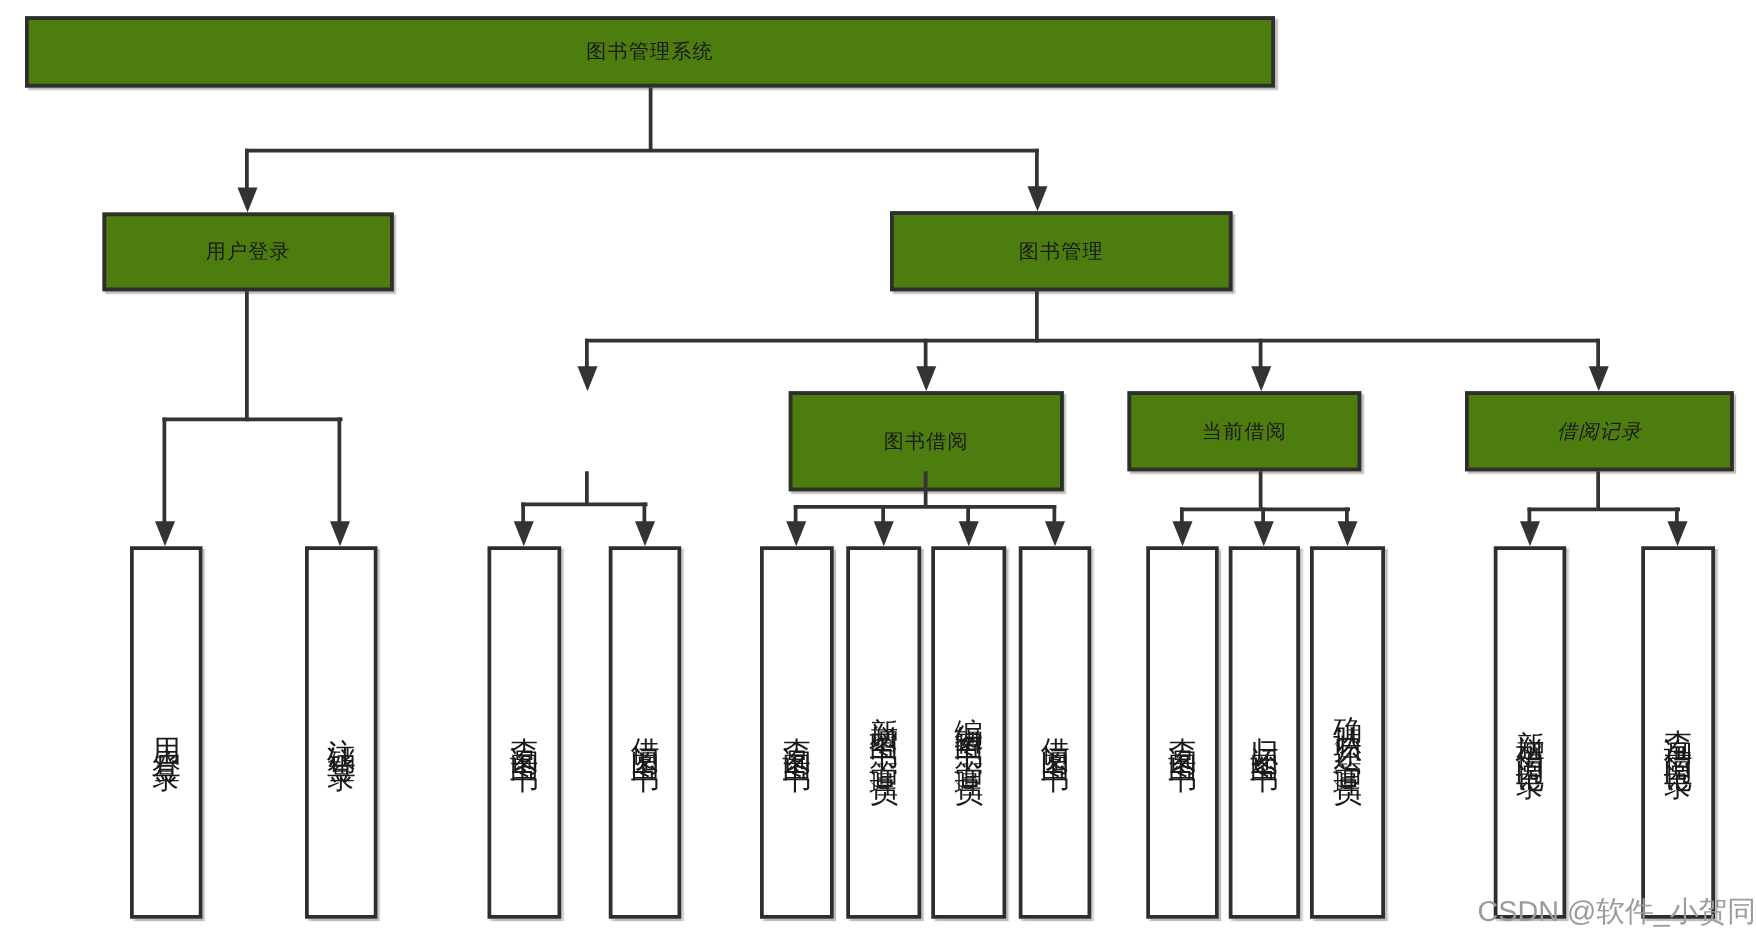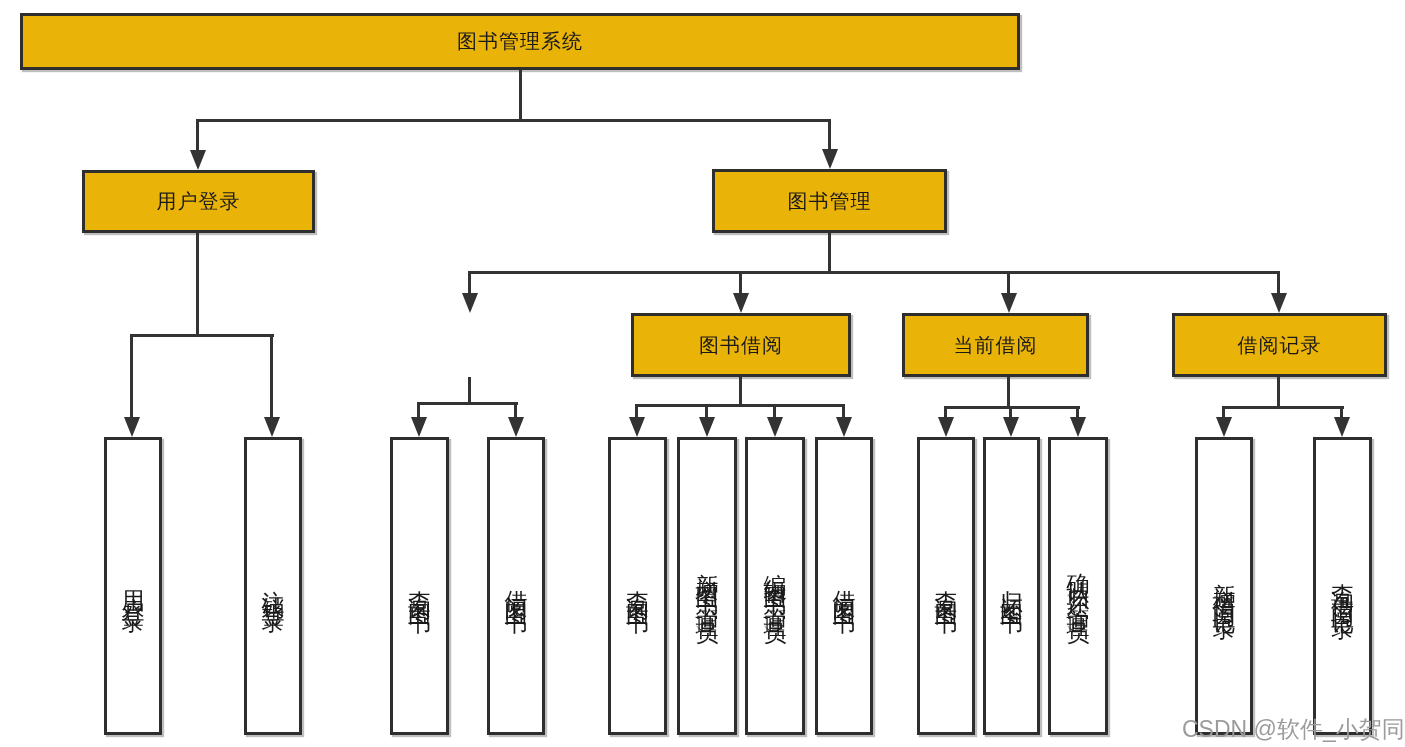--- a/index.html
+++ b/index.html
@@ -4,25 +4,25 @@
 <style>
   :root{
     --line:#333333; --border:#2e2e2e; --text:#1a1a1a; --wm:#9b9b9b; --bg:#ffffff;
   }
   html,body{margin:0;padding:0;background:var(--bg);}
   #canvas{
     position:relative;width:1405px;height:747px;background:var(--bg);
     overflow:hidden;font-family:"Liberation Sans","DejaVu Sans",sans-serif;
   }
   .hbox{
-    position:absolute;box-sizing:border-box;background:#eab308;
+    position:absolute;box-sizing:border-box;background:#4d7c0f;
     border:3px solid var(--border);
     box-shadow:2px 2px 1px rgba(110,110,110,.45);
     display:flex;align-items:center;justify-content:center;
-    font-size:20px;letter-spacing:1px;color:var(--text);
+    font-size:16px;letter-spacing:1px;color:var(--text);
   }
   .vbox{
     position:absolute;box-sizing:border-box;background:#fff;
     border:3px solid var(--border);
     box-shadow:2px 2px 1px rgba(110,110,110,.45);
     top:437px;height:298px;
     display:flex;align-items:center;justify-content:center;
   }
   .vtext{
     writing-mode:vertical-rl;text-orientation:mixed;
@@ -47,43 +47,43 @@
   <div class="hbox" style="left:20px;top:13px;width:1000px;height:57px;">图书管理系统</div>
 
   <div class="vl" style="left:519px;top:70px;height:50px;"></div>
   <div class="hl" style="left:196px;top:119px;width:635px;"></div>
   <div class="vl" style="left:196px;top:119px;height:33px;"></div>
   <div class="ah" style="left:190px;top:150px;"></div>
   <div class="vl" style="left:828px;top:119px;height:32px;"></div>
   <div class="ah" style="left:822px;top:149px;"></div>
 
   <div class="hbox" style="left:82px;top:170px;width:233px;height:63px;">用户登录</div>
-  <div class="hbox" style="left:712px;top:169px;width:235px;height:64px;">图书管理</div>
+  <div class="hbox" style="left:712px;top:169px;width:274px;height:64px;">图书管理</div>
 
   <div class="vl" style="left:196px;top:233px;height:104px;"></div>
   <div class="hl" style="left:130px;top:334px;width:144px;"></div>
   <div class="vl" style="left:130px;top:334px;height:86px;"></div>
   <div class="ah" style="left:124px;top:417px;"></div>
   <div class="vl" style="left:270px;top:334px;height:86px;"></div>
   <div class="ah" style="left:264px;top:417px;"></div>
 
   <div class="vl" style="left:828px;top:233px;height:41px;"></div>
   <div class="hl" style="left:468px;top:271px;width:812px;"></div>
   <div class="vl" style="left:468px;top:271px;height:25px;"></div>
   <div class="ah" style="left:462px;top:293px;"></div>
   <div class="vl" style="left:739px;top:271px;height:25px;"></div>
   <div class="ah" style="left:733px;top:293px;"></div>
   <div class="vl" style="left:1007px;top:271px;height:25px;"></div>
   <div class="ah" style="left:1001px;top:293px;"></div>
   <div class="vl" style="left:1277px;top:271px;height:25px;"></div>
   <div class="ah" style="left:1271px;top:293px;"></div>
 
-  <div class="hbox" style="left:631px;top:313px;width:220px;height:64px;">图书借阅</div>
+  <div class="hbox" style="left:631px;top:313px;width:220px;height:80px;">图书借阅</div>
   <div class="hbox" style="left:902px;top:313px;width:187px;height:64px;">当前借阅</div>
-  <div class="hbox" style="left:1172px;top:313px;width:215px;height:64px;">借阅记录</div>
+  <div class="hbox" style="left:1172px;top:313px;width:215px;height:64px;font-style:italic;">借阅记录</div>
 
   <div class="vl" style="left:468px;top:377px;height:27px;"></div>
   <div class="hl" style="left:417px;top:402px;width:101px;"></div>
   <div class="vl" style="left:417px;top:402px;height:18px;"></div>
   <div class="ah" style="left:411px;top:417px;"></div>
   <div class="vl" style="left:514px;top:402px;height:18px;"></div>
   <div class="ah" style="left:508px;top:417px;"></div>
 
   <div class="vl" style="left:739px;top:377px;height:29px;"></div>
   <div class="hl" style="left:635px;top:404px;width:210px;"></div>

